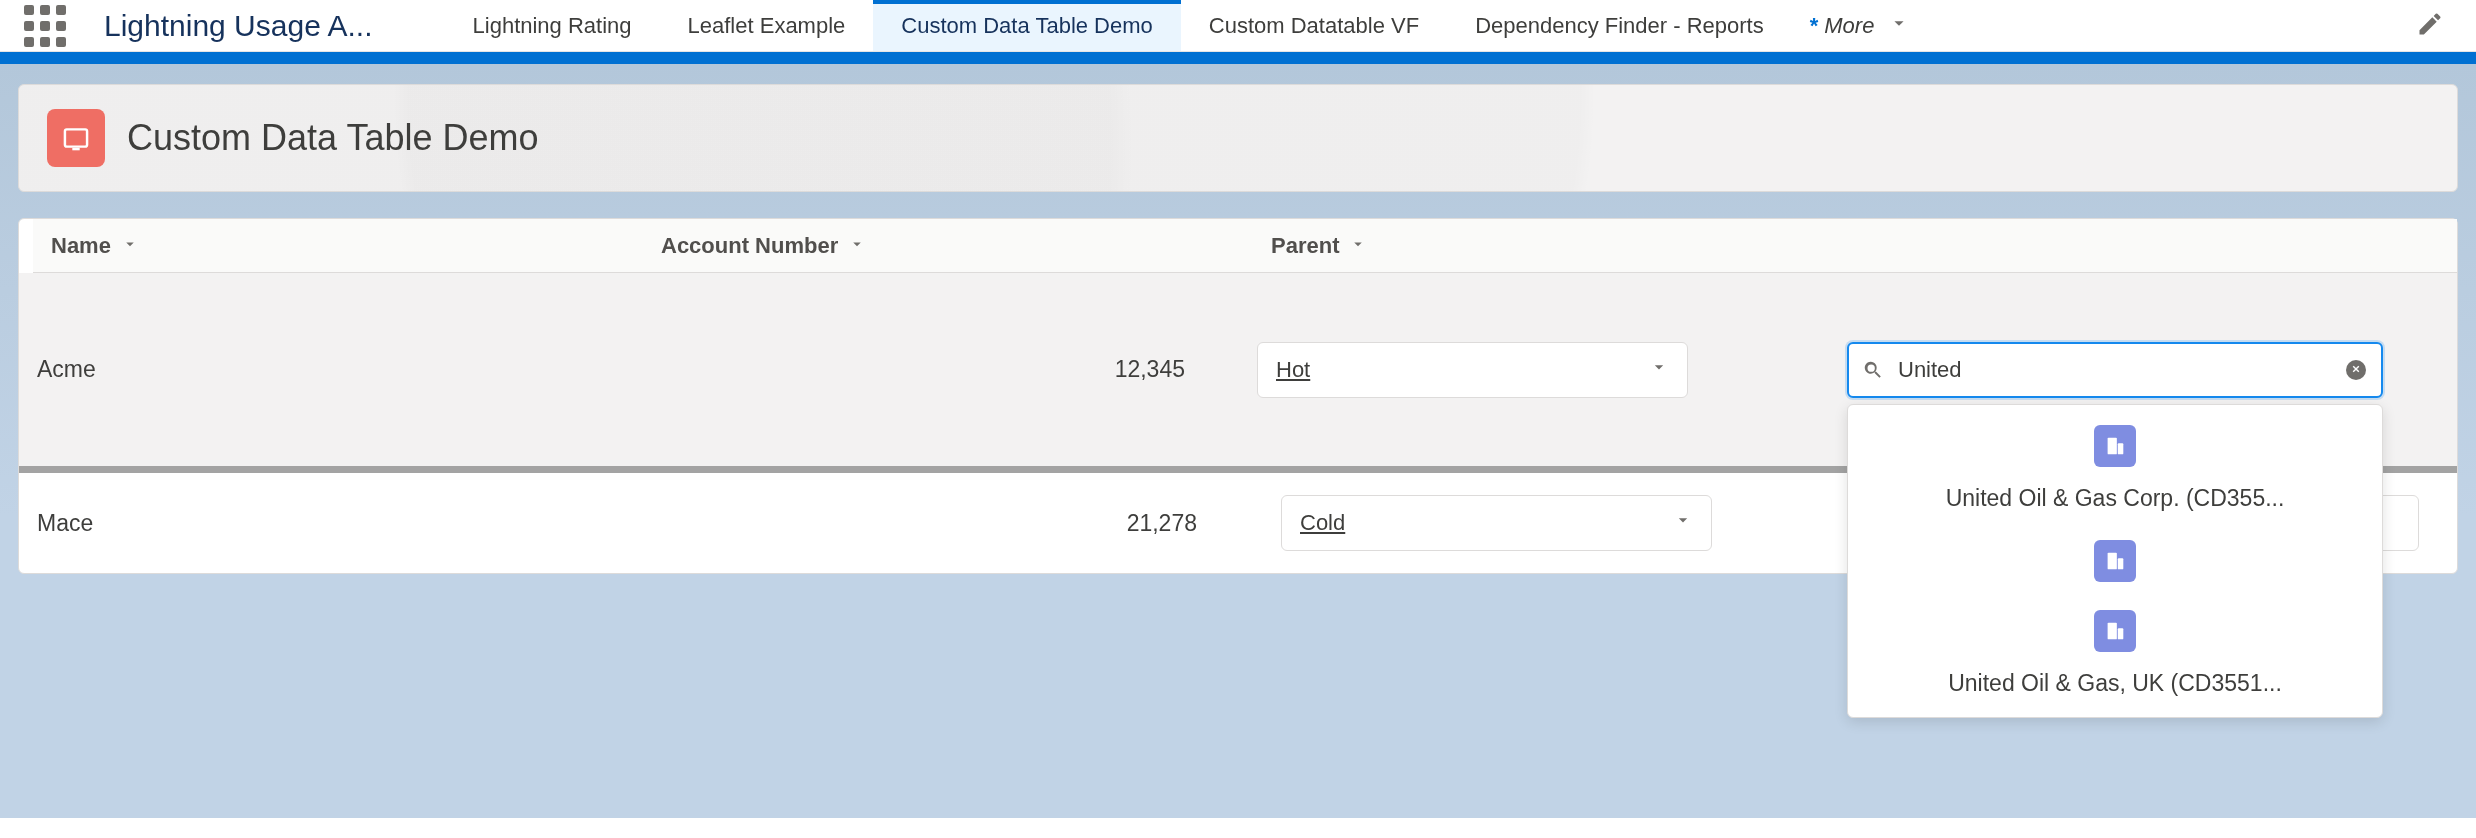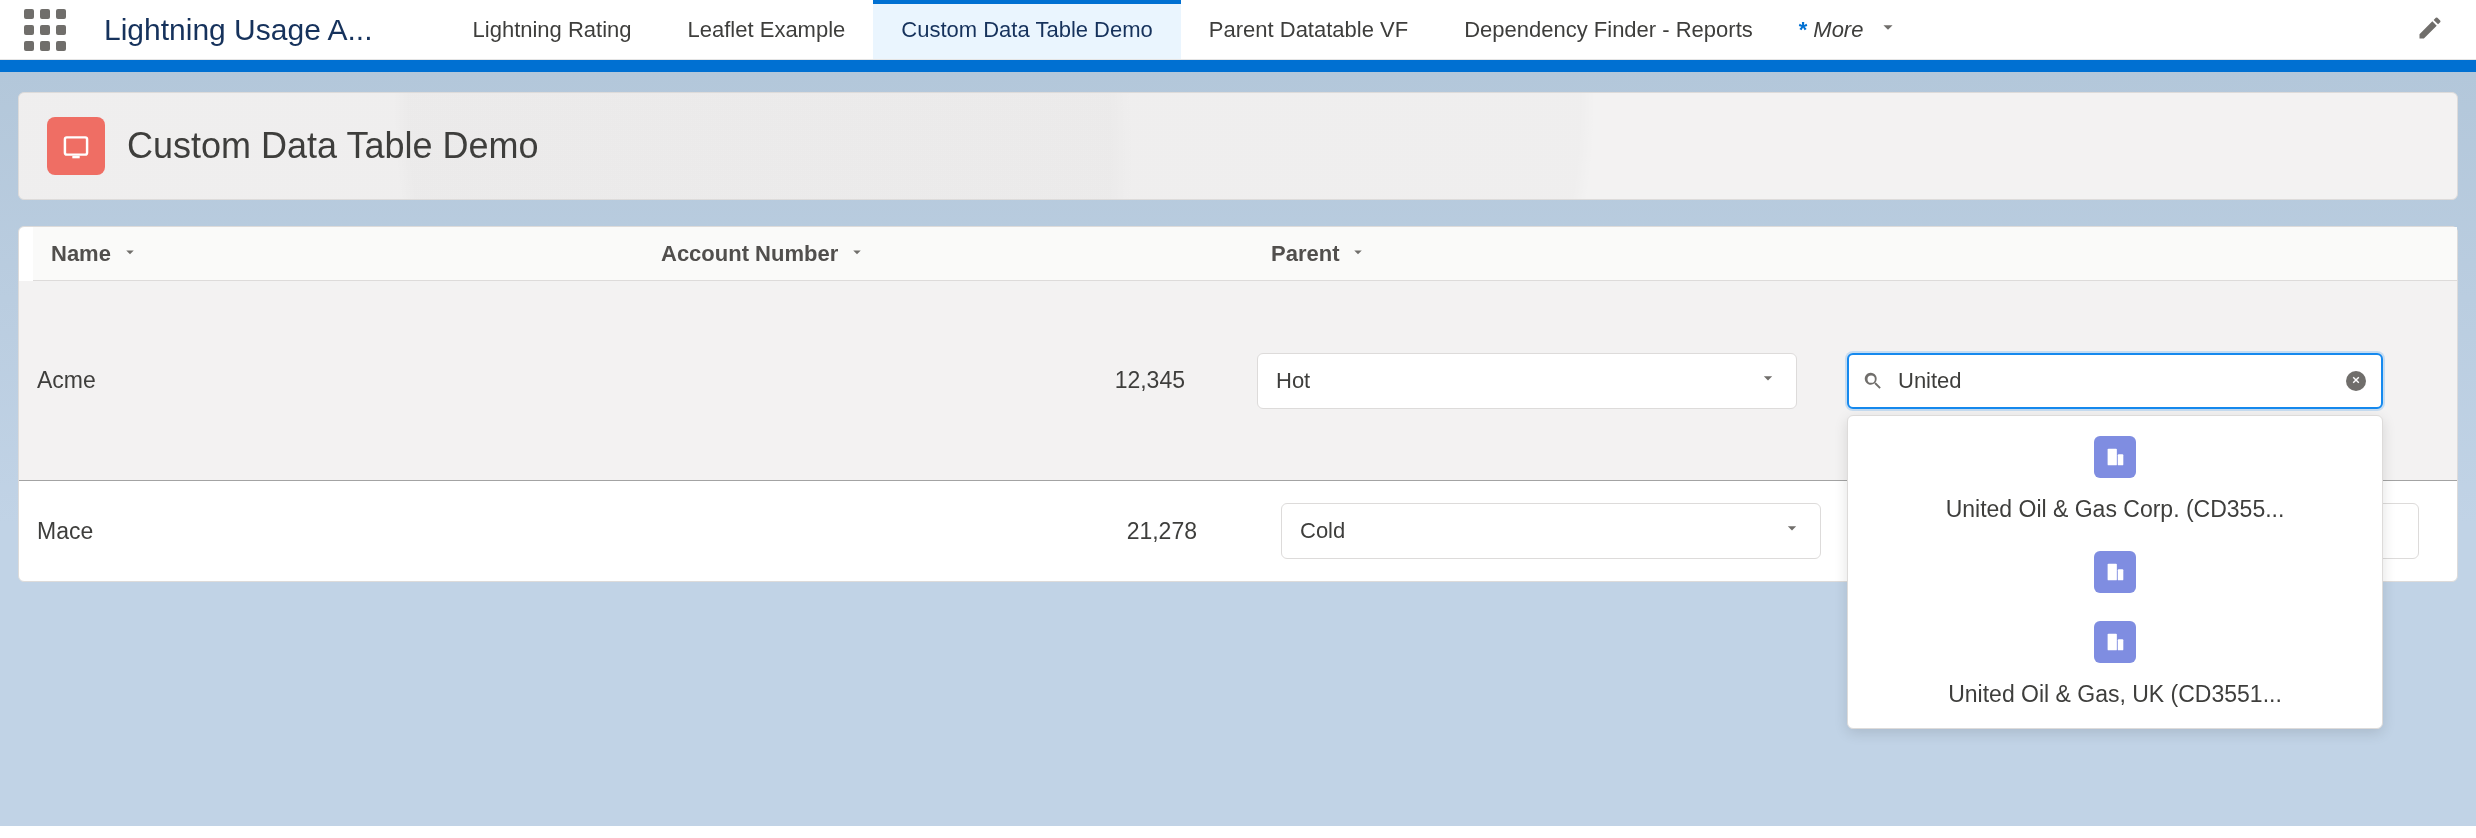--- a/index.html
+++ b/index.html
@@ -1,20 +1,20 @@
 <!DOCTYPE html>
 <html><head>
 <meta charset="utf-8">
 <style>
   * { box-sizing: border-box; margin: 0; padding: 0; }
   html, body { width: 2476px; height: 838px; font-family: -apple-system, "Salesforce Sans", "Helvetica Neue", Arial, sans-serif; overflow: hidden; background: #fff; }
 
   
   .global-header {
-    height: 60px;
+    height: 52px;
     display: flex;
     align-items: center;
     padding: 0 32px 0 24px;
     border-bottom: 1px solid #e5e5e5;
     position: relative;
   }
   .app-launcher {
     display: grid;
     grid-template-columns: repeat(3, 10px);
     grid-template-rows: repeat(3, 10px);
@@ -129,32 +129,33 @@
     gap: 10px;
   }
   .th .chev { color: #706e6b; }
   .chev svg { width: 18px; height: 18px; }
 
   .trow {
     display: grid;
     grid-template-columns: 610px 610px 590px 1fr;
     min-height: 200px;
     align-items: center;
-    border-bottom: 1px solid #a3a3a3;
+    border-bottom: 7px solid #a3a3a3;
     position: relative;
   }
   .trow:last-child { min-height: 100px; border-bottom: none; gap: 12px; }
   .trow.hover { background: #f3f2f2; }
   .td { padding: 0 18px; font-size: 23px; color: #3e3e3c; }
   .td.num { text-align: right; padding-right: 54px; }
 
   
   .select-wrap {
     position: relative;
-    width: 540px;
+    width: 431px;
+    text-decoration: underline;
   }
   .select-box {
     width: 100%; height: 56px;
     border: 1px solid #dddbda;
     border-radius: 6px;
     background: #fff;
     display: flex; align-items: center;
     padding: 0 18px;
     font-size: 22px; color: #3e3e3c;
     cursor: pointer;
@@ -239,21 +240,21 @@
       <span></span>
       <span></span>
   </div>
 
   <div class="app-title">Lightning Usage A...</div>
 
   <div class="context-tabs">
     <div class="context-tab">Lightning Rating</div>
     <div class="context-tab">Leaflet Example</div>
     <div class="context-tab active">Custom Data Table Demo</div>
-    <div class="context-tab">Parent Datatable VF</div>
+    <div class="context-tab">Custom Datatable VF</div>
     <div class="context-tab">Dependency Finder - Reports</div>
     <div class="more-tab">
       <span class="more-star">*</span>
       <span class="more-text">More</span>
       <span class="more-caret">
         <svg viewBox="0 0 24 24" width="22" height="22">
             <path fill="currentColor" d="M7 10l5 5 5-5z"></path>
           </svg>
       </span>
     </div>

